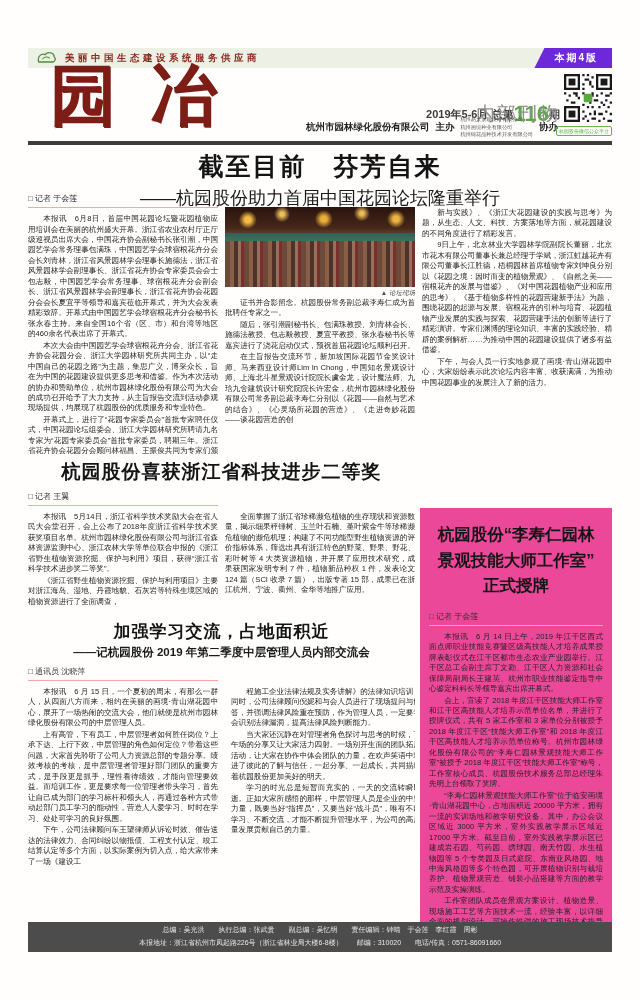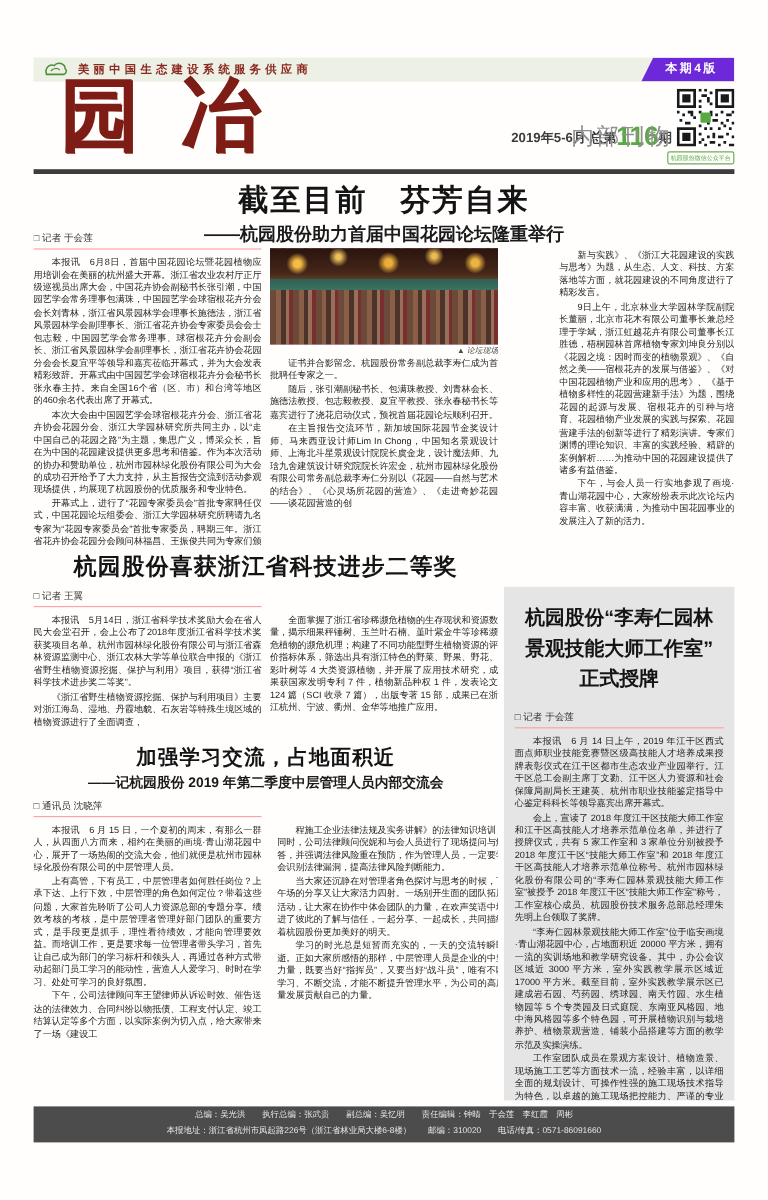--- a/index.html
+++ b/index.html
@@ -22,28 +22,28 @@
   .co-list{font-size:5.2px;color:#555;line-height:1.45;text-align:justify;}
   .co-role{font-size:9.5px;font-weight:bold;color:#1d1d1d;}
   .qr{position:absolute;right:28px;top:74px;width:48px;height:48px;background:#fff;}
   .qr svg{width:100%;height:100%;display:block;}
   .qr-caption{position:absolute;right:28px;top:126px;width:56px;box-sizing:border-box;border:1px solid #6fae53;color:#58a942;font-size:5px;text-align:center;padding:1px 0;border-radius:2px;}
   .thick-rule{position:absolute;left:28px;top:141px;width:584px;height:4px;background:#3d3d3d;}
 
   
   .main-title{position:absolute;left:28px;top:150px;width:584px;text-align:center;}
   .main-title h1{margin:0;font-size:25px;font-weight:bold;color:#141414;letter-spacing:2px;}
-  .main-title .sub{margin-top:3px;font-size:15px;font-weight:bold;color:#1a1a1a;}
+  .main-title .sub{margin-top:3px;font-size:18px;font-weight:normal;color:#1a1a1a;}
   .byline{font-size:8px;color:#333;border-bottom:1px solid #fca5a5;padding-bottom:3px;margin-bottom:6px;}
   .bt{font-size:7.6px;line-height:1.38;text-align:justify;color:#232323;}
   .bt p{margin:0 0 1px 0;text-indent:2em;}
 
   .a1-cols{position:absolute;left:28px;top:193px;width:584px;height:262px;display:grid;grid-template-columns:190px 190px 190px;column-gap:7px;overflow:hidden;}
   .a1-col{overflow:hidden;}
-  .pad-top{padding-top:15px;box-sizing:border-box;margin-left:44px;}
+  .pad-top{padding-top:15px;box-sizing:border-box;}
   .photo{width:100%;height:80px;margin-top:14px;background:
       radial-gradient(circle at 12% 16%, rgba(255,196,70,.95) 0 3px, rgba(255,196,70,0) 9px),
       radial-gradient(circle at 30% 9%, rgba(255,210,100,.9) 0 2px, rgba(255,210,100,0) 8px),
       radial-gradient(circle at 52% 15%, rgba(255,190,60,.9) 0 3px, rgba(255,190,60,0) 9px),
       radial-gradient(circle at 72% 8%, rgba(255,205,90,.9) 0 2px, rgba(255,205,90,0) 8px),
       radial-gradient(circle at 90% 15%, rgba(255,196,70,.9) 0 3px, rgba(255,196,70,0) 9px),
       linear-gradient(180deg,#2a140e 0%,#46271a 26%,#5a3c26 32%,rgba(90,60,38,0) 32%),
       linear-gradient(180deg,rgba(0,0,0,0) 32%,#2f6054 32%,#3c7260 43%,rgba(0,0,0,0) 43%),
       repeating-linear-gradient(90deg,#6b4a3a 0 5px,#8a5f48 5px 9px,#4e332a 9px 13px,#96705a 13px 16px,#7a2f2f 16px 19px),
       #5a3c2e;}
@@ -53,21 +53,21 @@
   .a2 h2{margin:0;text-align:center;font-size:19px;font-weight:bold;color:#141414;letter-spacing:1px;}
   .a2 .byline{margin-top:6px;width:190px;}
   .a2-cols{display:grid;grid-template-columns:190px 190px;column-gap:7px;height:122px;overflow:hidden;}
 
   .a3{position:absolute;left:28px;top:620px;width:387px;}
   .a3 h2{margin:0;text-align:center;font-size:17px;font-weight:bold;color:#141414;letter-spacing:1px;}
   .a3 .sub{text-align:center;font-size:11.5px;font-weight:bold;margin-top:2px;color:#1a1a1a;}
   .a3 .byline{margin-top:6px;width:190px;}
   .a3-cols{display:grid;grid-template-columns:190px 190px;column-gap:13px;height:238px;overflow:hidden;}
 
-  .sidebar{position:absolute;left:420px;top:489px;width:192px;height:428px;background:#e5e5e5;box-sizing:border-box;padding:14px 9px 8px 9px;overflow:hidden;}
+  .sidebar{position:absolute;left:420px;top:508px;width:192px;height:428px;background:#ec4899;box-sizing:border-box;padding:14px 9px 8px 9px;overflow:hidden;}
   .sidebar .sb-title{font-size:16.5px;font-weight:bold;color:#141414;text-align:center;line-height:1.55;}
   .sidebar .byline{margin-top:12px;}
   .sidebar .bt{font-size:7.6px;}
 
   
   .footer{position:absolute;left:28px;top:922px;width:584px;height:30px;background:#4c4c4c;color:#e8e8e8;text-align:center;font-size:7px;line-height:1.8;box-sizing:border-box;padding-top:2px;}
 </style>
 </head>
 <body>
 
@@ -85,20 +85,30 @@
   </div>
 
   <div class="masthead">园冶</div>
 
   <div class="issue-line">
     <span>2019年5-6月</span>
     <span>总第</span><span class="num">116</span><span>期</span>
   </div>
   <div class="pub-type">内部刊物</div>
 
+  <div class="organizer-row">
+    <span class="organizer-main">杭州市园林绿化股份有限公司</span>
+    <span class="org-role">主办</span>
+    <span class="co-list">
+        <div>杭州易大景观设计有限公司</div>
+        <div>杭州画境种业有限公司</div>
+        <div>杭州锦花品种技术开发有限公司</div>
+      </span>
+    <span class="co-role">协办</span>
+  </div>
 
   <div class="qr">
     <svg viewBox="0 0 21 21">
       <rect width="21" height="21" fill="#fff"></rect>
       <g fill="#1a1a1a">
         <path d="M0 0h7v7H0z"></path>
           <path d="M14 0h7v7h-7z"></path>
           <path d="M0 14h7v7H0z"></path>
       </g>
       <g fill="#fff">

